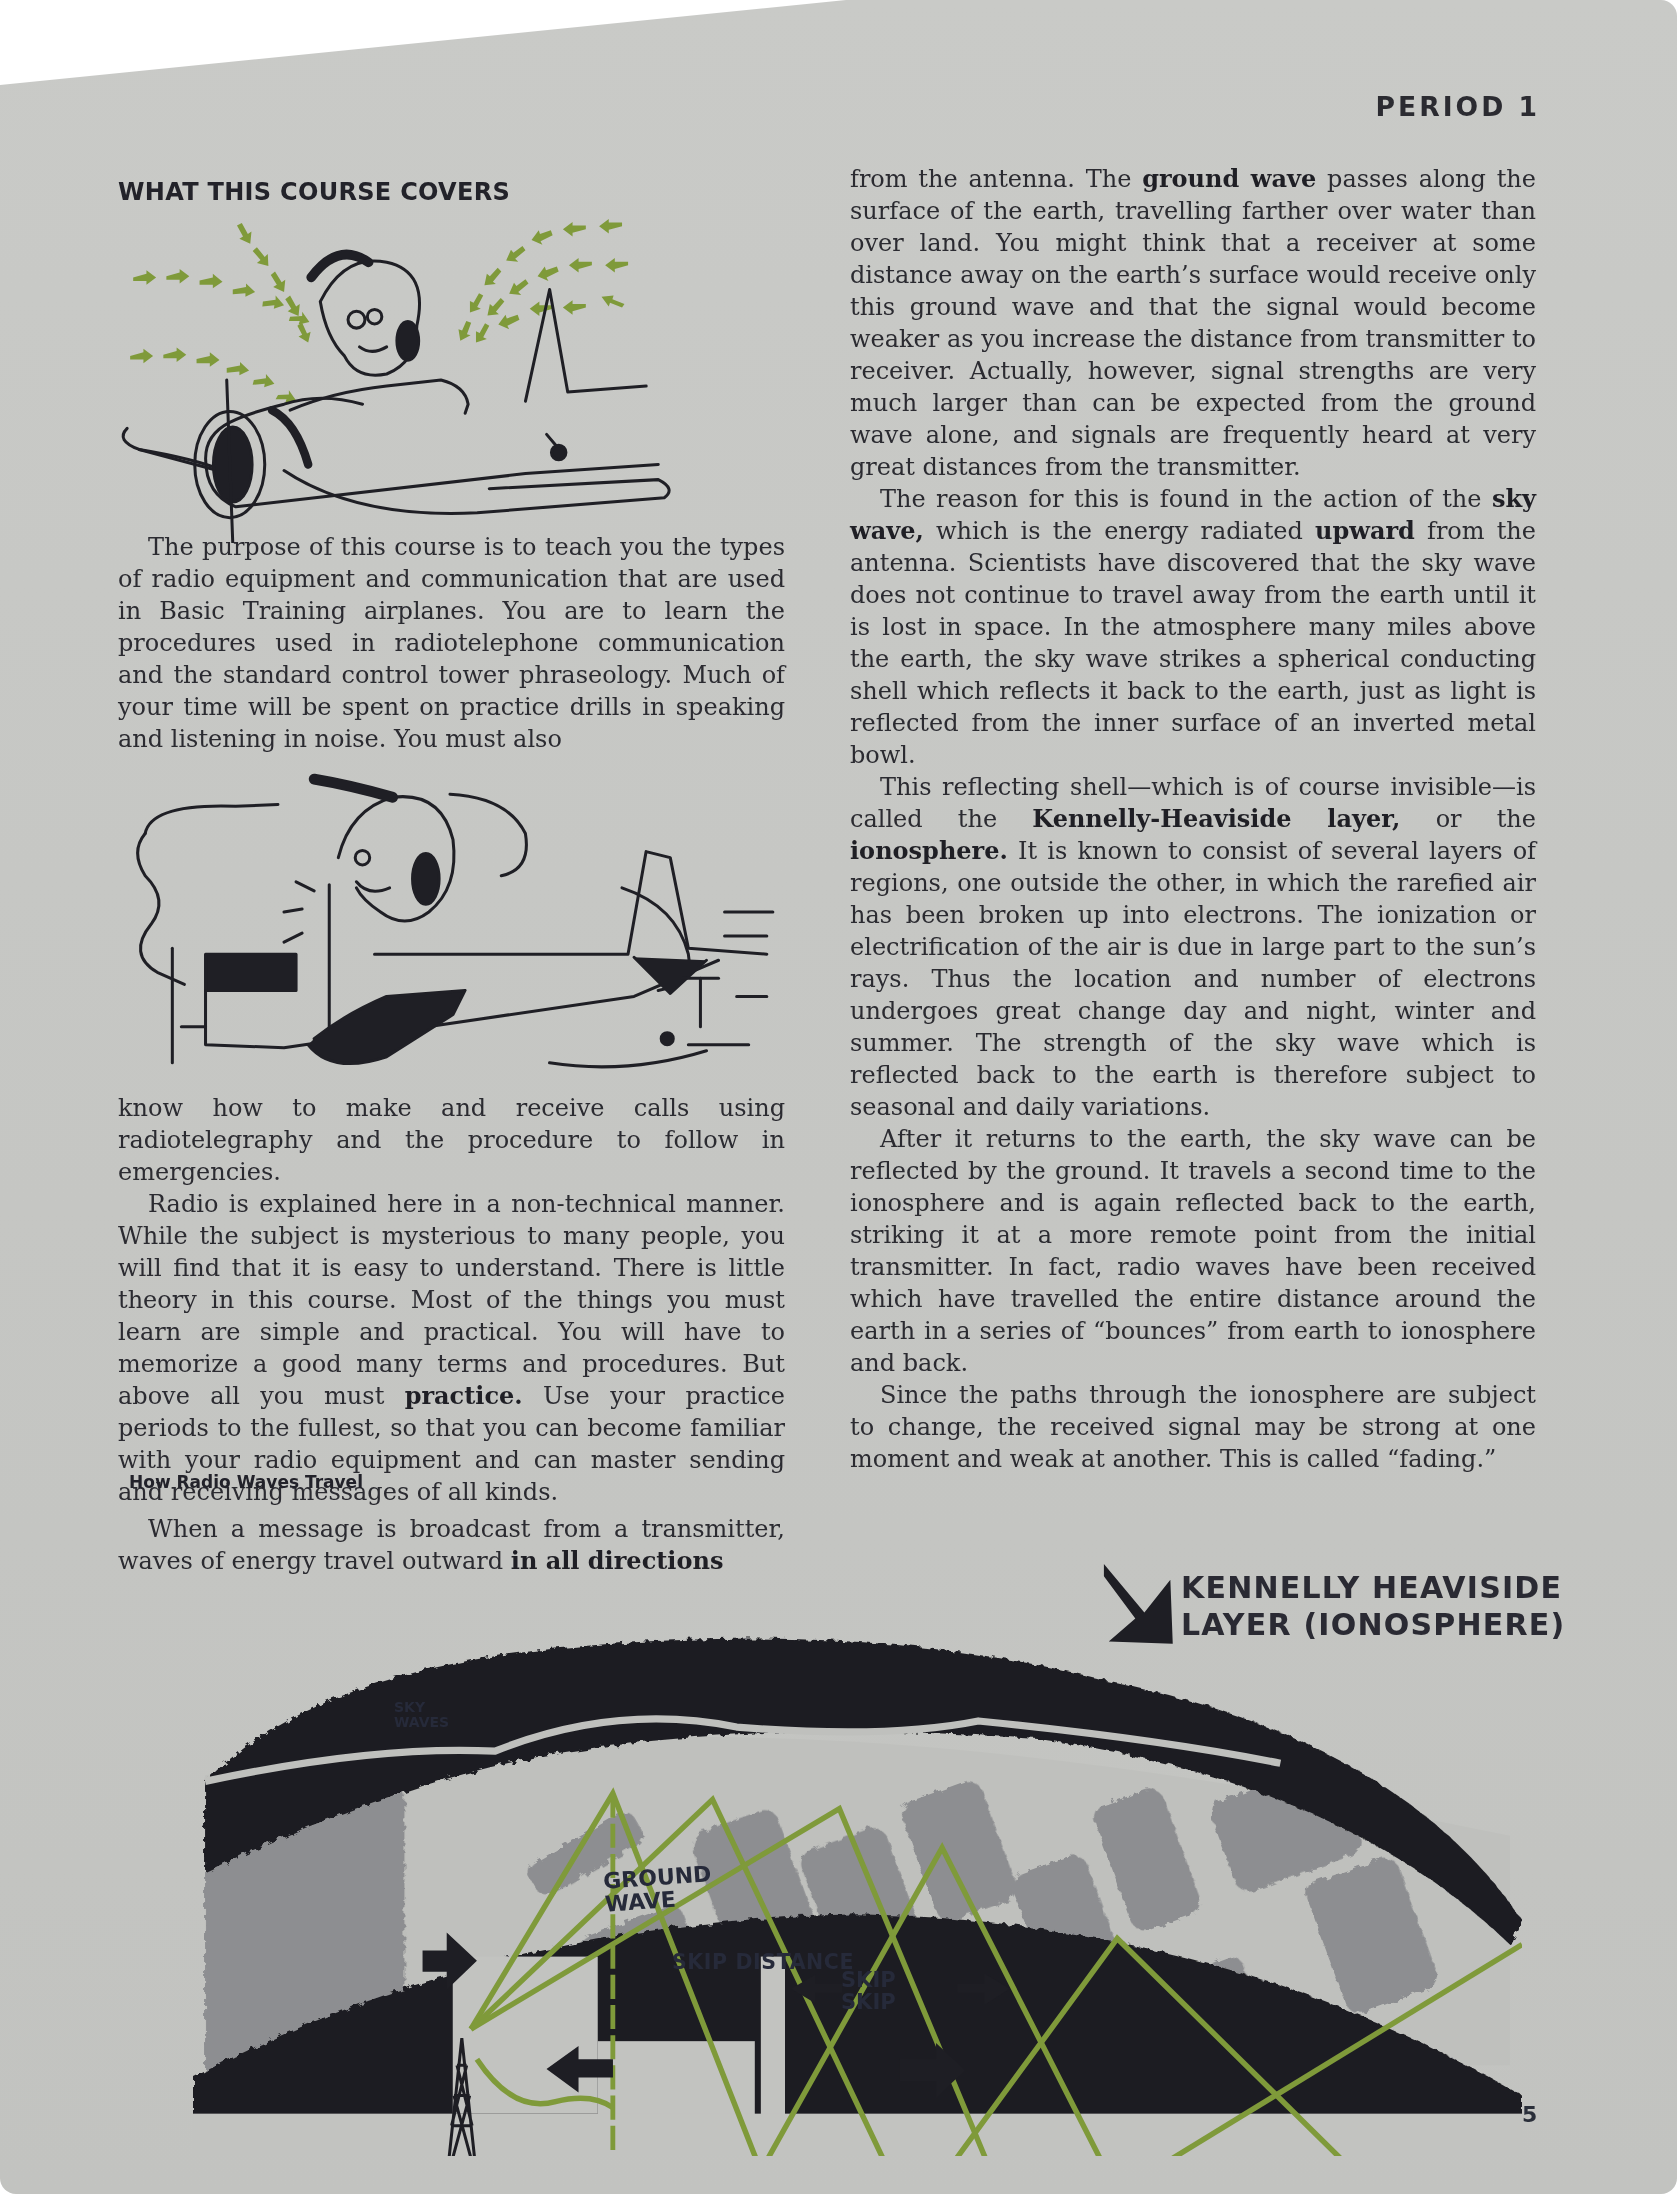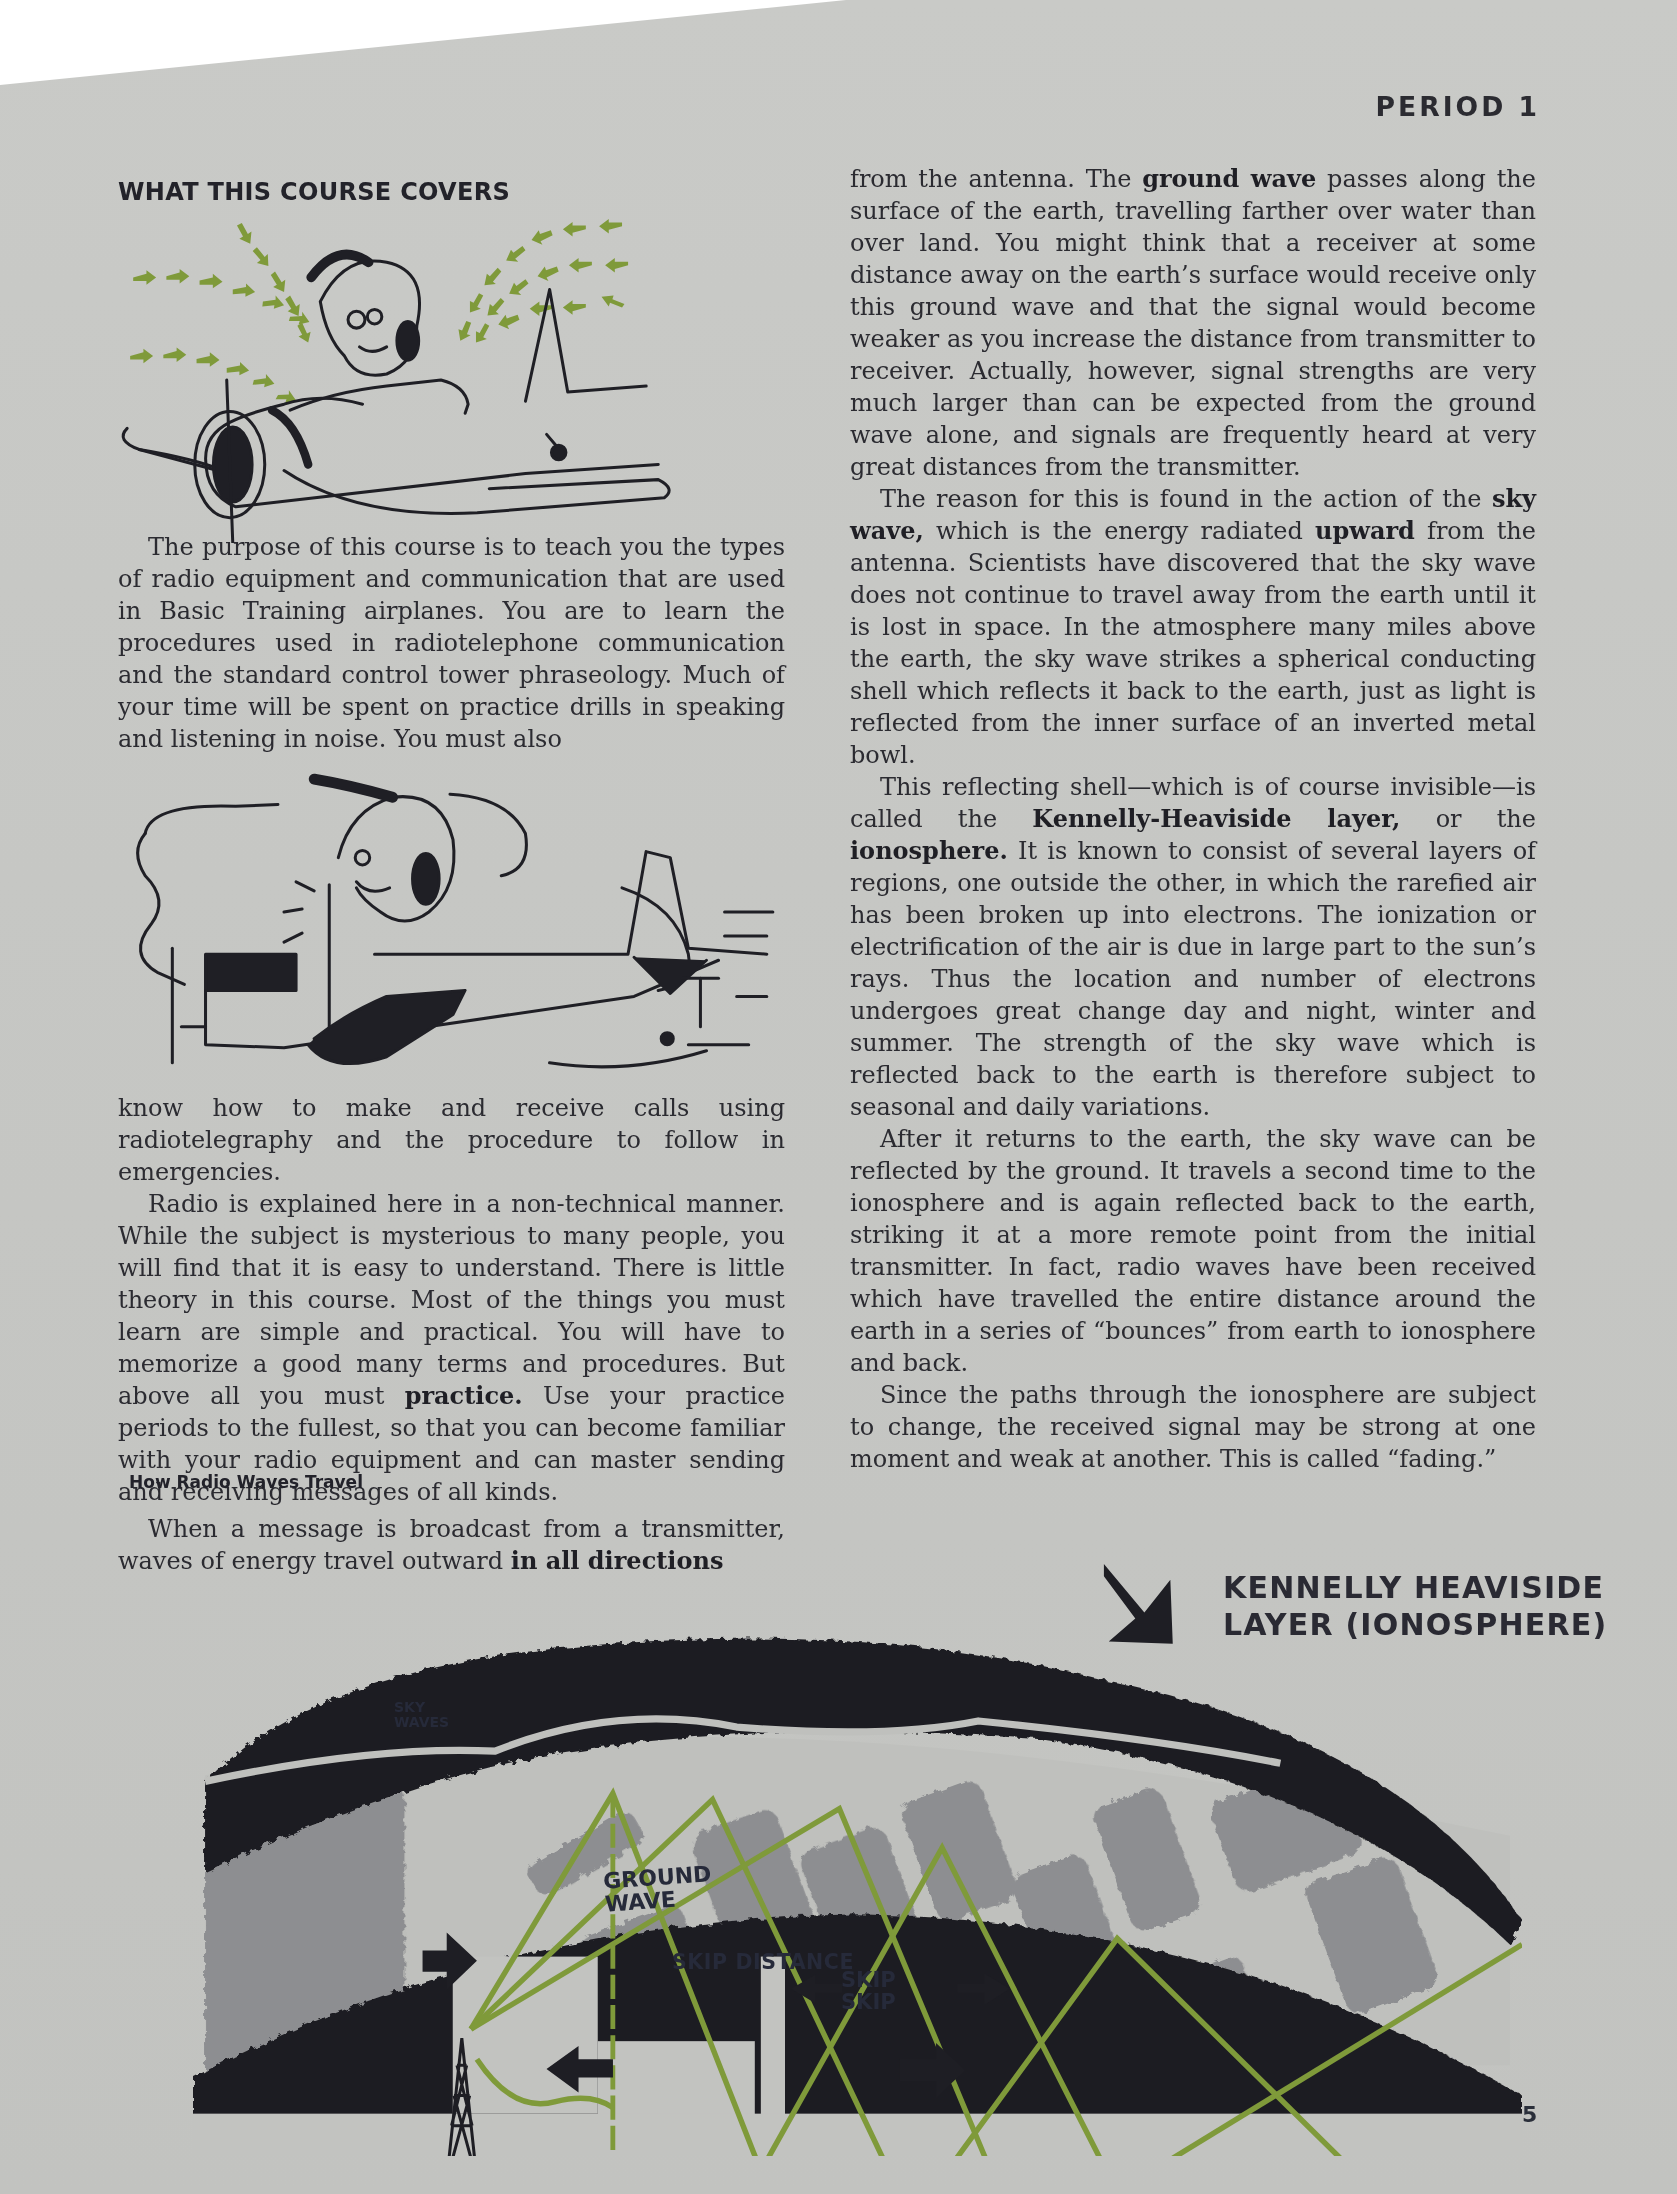--- a/index.html
+++ b/index.html
@@ -6,20 +6,21 @@
   body {
     width: 1677px; height: 2194px; position: relative; overflow: hidden;
     background: #ffffff;
     font-family: "DejaVu Serif", "Liberation Serif", serif;
     color: #2a2a30;
   }
   .page {
     position: absolute; left: 0; top: 0; width: 1677px; height: 2194px;
     background: linear-gradient(180deg, #c9cac7 0%, #c6c7c4 40%, #c2c3c0 100%);
     clip-path: polygon(0 85px, 846px 0, 1677px 0, 1677px 2194px, 0 2194px);
+    border-radius: 16px;
   }
   .header-period {
     position: absolute; left: 1371px; top: 91px; width: 169px; text-align: right;
     font-family: "DejaVu Sans", "Liberation Sans", sans-serif; font-weight: bold;
     font-size: 26.6px; letter-spacing: 3px; color: #2b2b31;
   }
   .section-title {
     position: absolute; left: 118px; top: 178px;
     font-family: "DejaVu Sans", "Liberation Sans", sans-serif; font-weight: bold;
     font-size: 24px; color: #23232a; letter-spacing: 0.3px; text-align: center;
@@ -36,21 +37,21 @@
     font-family: "DejaVu Sans", "Liberation Sans", sans-serif; font-weight: bold;
     font-size: 17px; color: #22222a;
   }
   .illus { position: absolute; }
   .diagram { position: absolute; left: 193px; top: 1582px; width: 1329px; height: 574px; }
   .diag-label {
     position: absolute; font-family: "DejaVu Sans", "Liberation Sans", sans-serif;
     font-weight: bold; color: #262a3a; line-height: 1.05;
   }
   .kh-label {
-    position: absolute; left: 1223px; top: 1569px;
+    position: absolute; left: 1181px; top: 1569px;
     font-family: "DejaVu Sans", "Liberation Sans", sans-serif; font-weight: bold;
     font-size: 30px; line-height: 37px; color: #2a2a33; letter-spacing: 1.2px;
   }
   .page-num {
     position: absolute; left: 1522px; top: 2102px;
     font-family: "DejaVu Sans", "Liberation Sans", sans-serif; font-weight: bold;
     font-size: 22px; color: #2a2f3a;
   }
 </style>
 </head>

